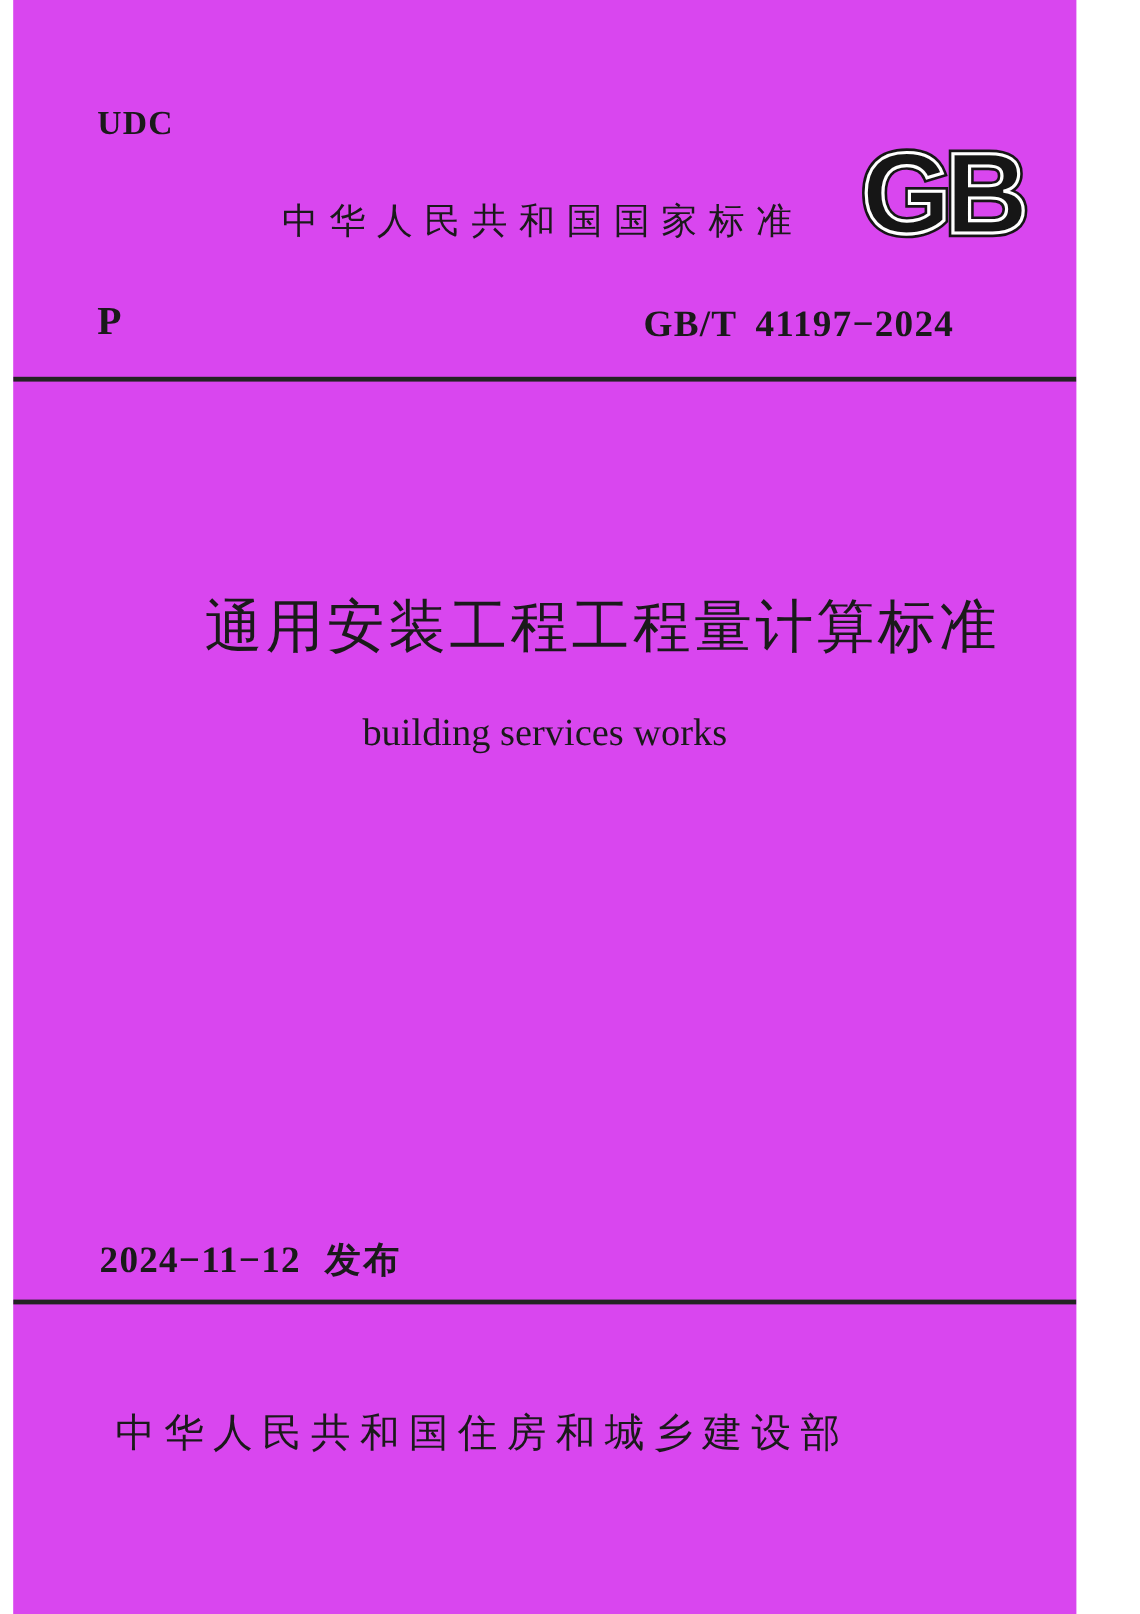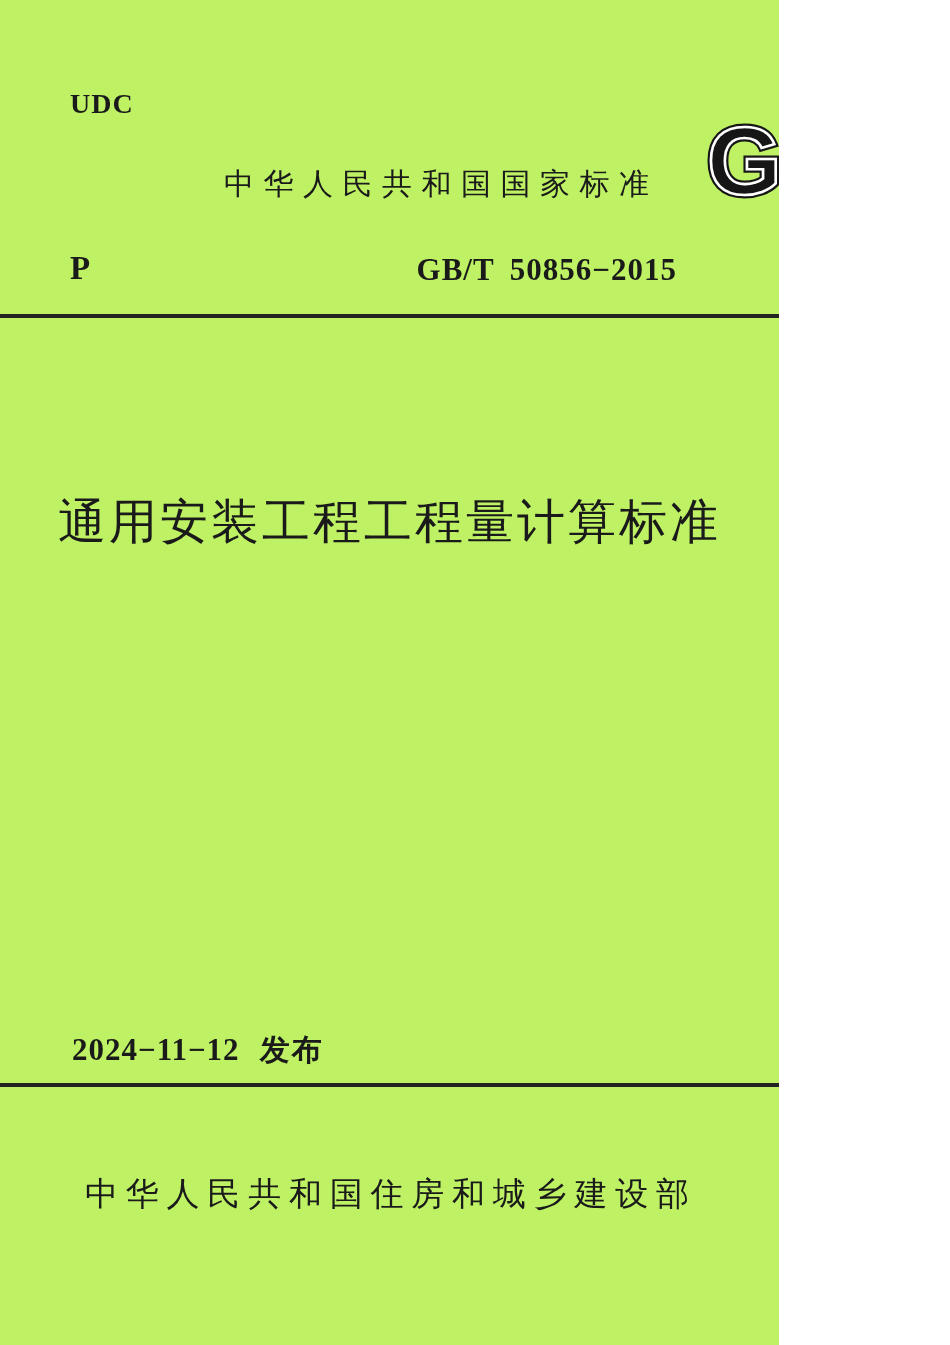--- a/index.html
+++ b/index.html
@@ -2,26 +2,27 @@
 <html><head>
 <meta charset="utf-8">
 <style>
   html, body {
     margin: 0;
     padding: 0;
     background: #ffffff;
   }
   .page {
     position: relative;
-    width: 779px;
+    width: 886px;
     height: 1345px;
-    background: #bef264;
+    background: #d946ef;
     color: #1a1a1a;
     font-family: "Liberation Serif", "DejaVu Serif", serif;
     overflow: hidden;
+    margin-left: 11px;
   }
   .udc {
     position: absolute;
     left: 70px;
     top: 88px;
     font-size: 28px;
     font-weight: bold;
     letter-spacing: 1px;
   }
   .cn-std-header {
@@ -90,41 +91,41 @@
     position: absolute;
     top: 490px;
     left: 0;
     width: 100%;
     margin: 0;
     text-align: center;
     font-size: 48px;
     font-weight: 500;
     letter-spacing: 3px;
     white-space: nowrap;
+    padding-left: 48px;
   }
   .title-en {
     position: absolute;
     top: 586px;
     left: 0;
     width: 100%;
     text-align: center;
     font-size: 32px;
     font-weight: 400;
     line-height: 49px;
   }
   .dates-row {
     position: absolute;
     top: 1030px;
     left: 72px;
     right: 95px;
     display: flex;
     justify-content: space-between;
-    align-items: flex-start;
-    white-space: nowrap;
-    flex-direction: column;
+    align-items: center;
+    white-space: nowrap;
   }
   .date-num {
     font-size: 31px;
     font-weight: bold;
     letter-spacing: 1px;
   }
   .date-word {
     font-family: "Liberation Sans", "DejaVu Sans", sans-serif;
     font-size: 30px;
     font-weight: 600;
@@ -168,27 +169,28 @@
 
   <div class="gb-logo">
     <svg width="160" height="88" viewBox="0 0 160 88" aria-hidden="true">
       <text class="gb-fat" x="80" y="78" text-anchor="middle">GB</text>
       <text class="gb-inline" x="80" y="78" text-anchor="middle">GB</text>
     </svg>
   </div>
 
   <div class="p-class">P</div>
 
-  <div class="std-number">GB/T 50856−2015</div>
+  <div class="std-number">GB/T 41197−2024</div>
 
   <div class="rule rule-top"></div>
 
   <h1 class="title-cn">通用安装工程工程量计算标准</h1>
 
   <div class="title-en">
+    <div>building services works</div>
   </div>
 
   <div class="dates-row">
     <div class="date-left">
       <span class="date-num">2024−11−12</span>
       <span class="date-word">发布</span>
     </div>
   </div>
 
   <div class="rule rule-bottom"></div>

